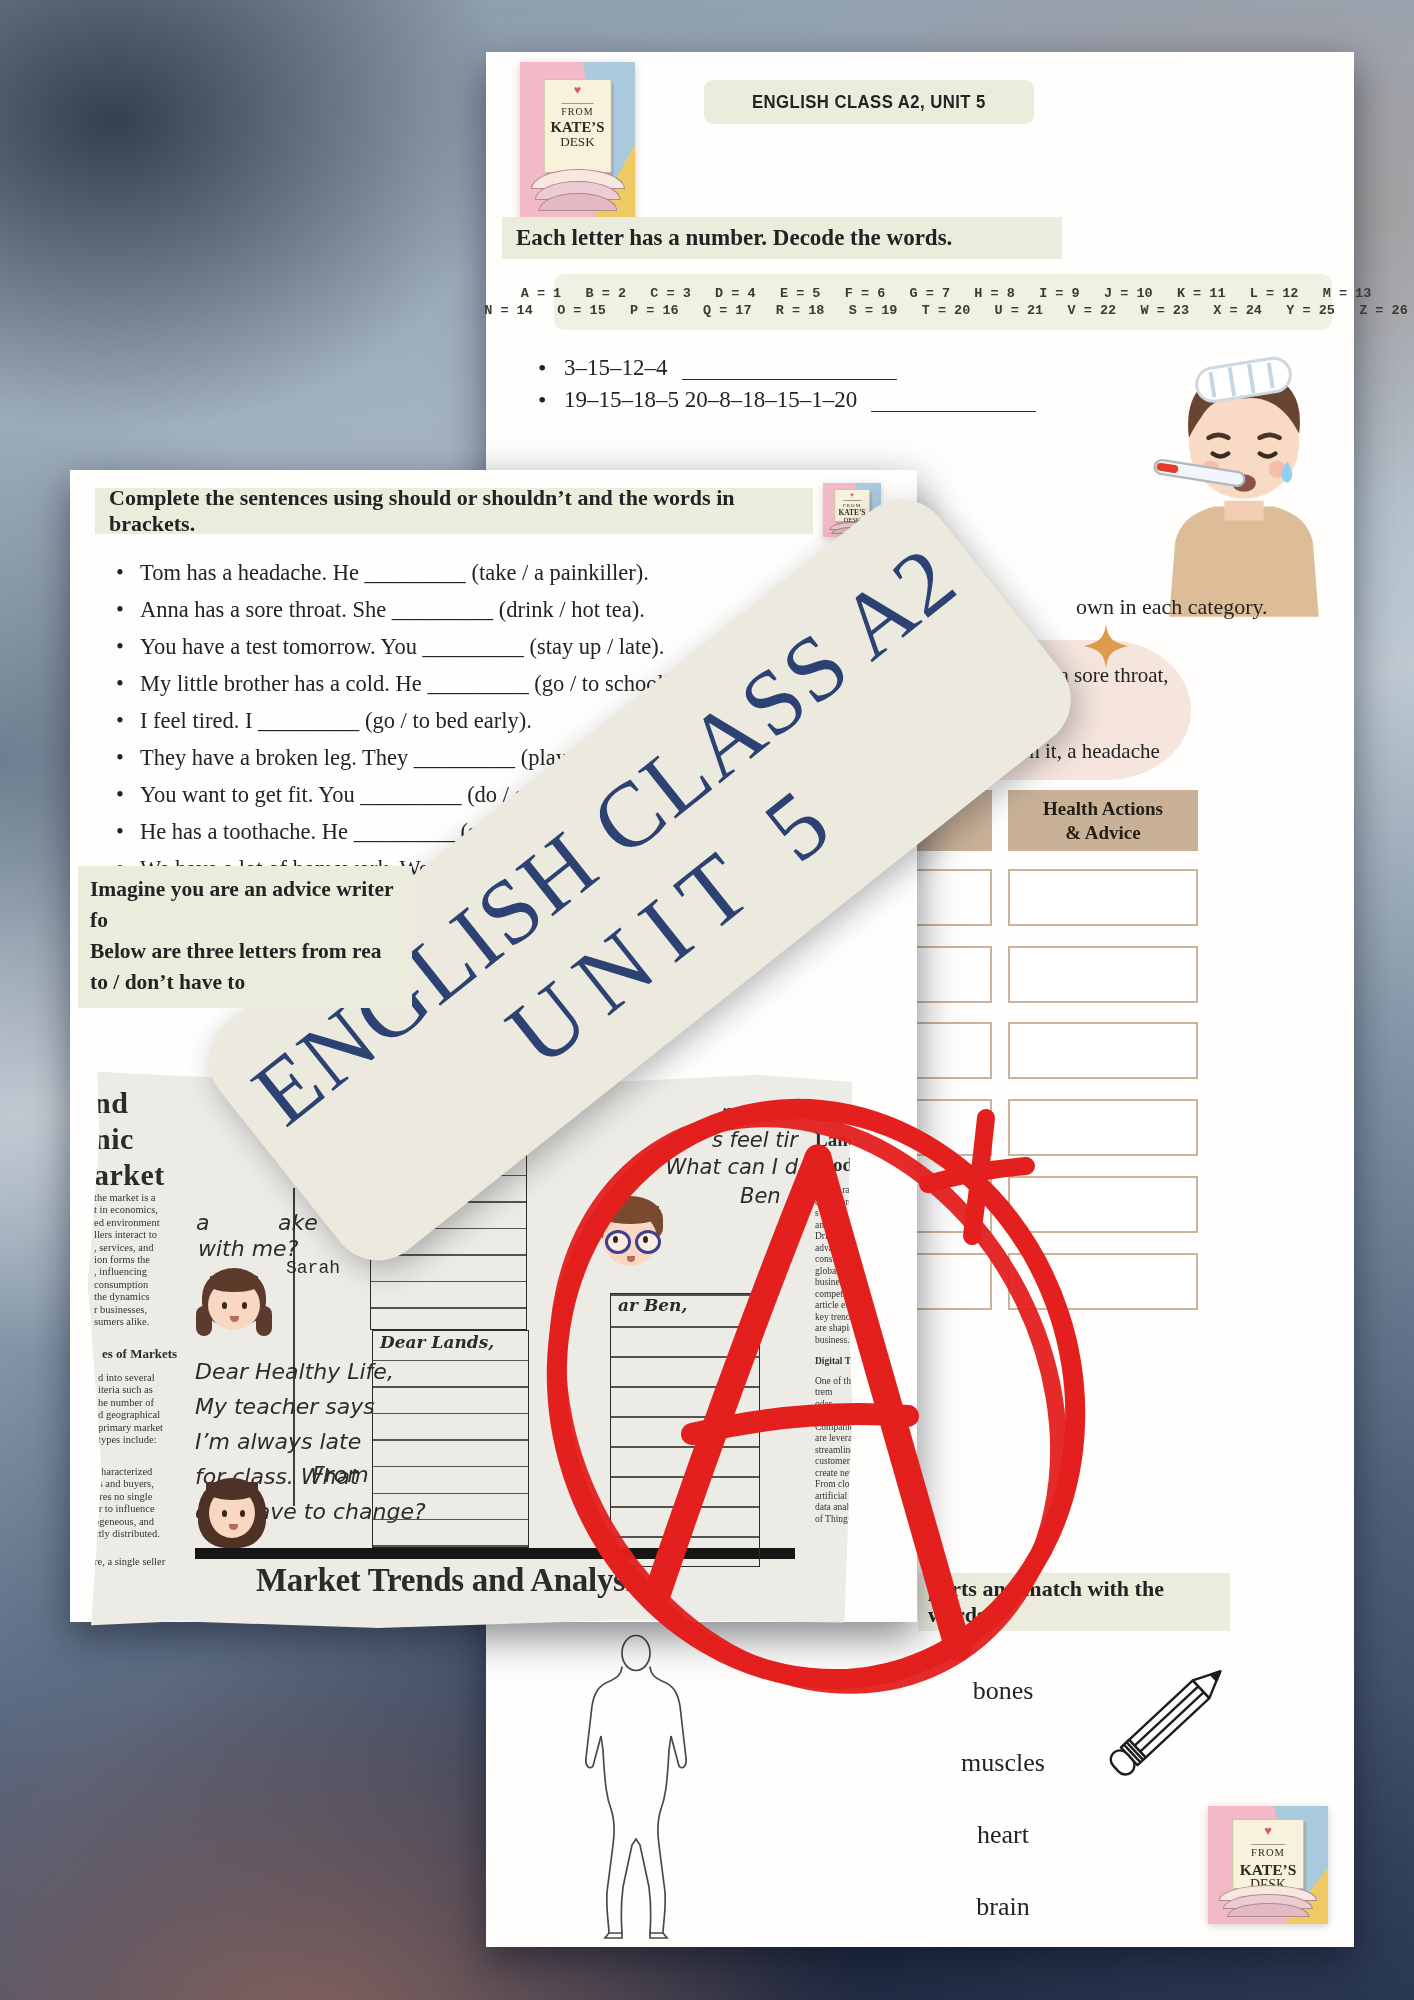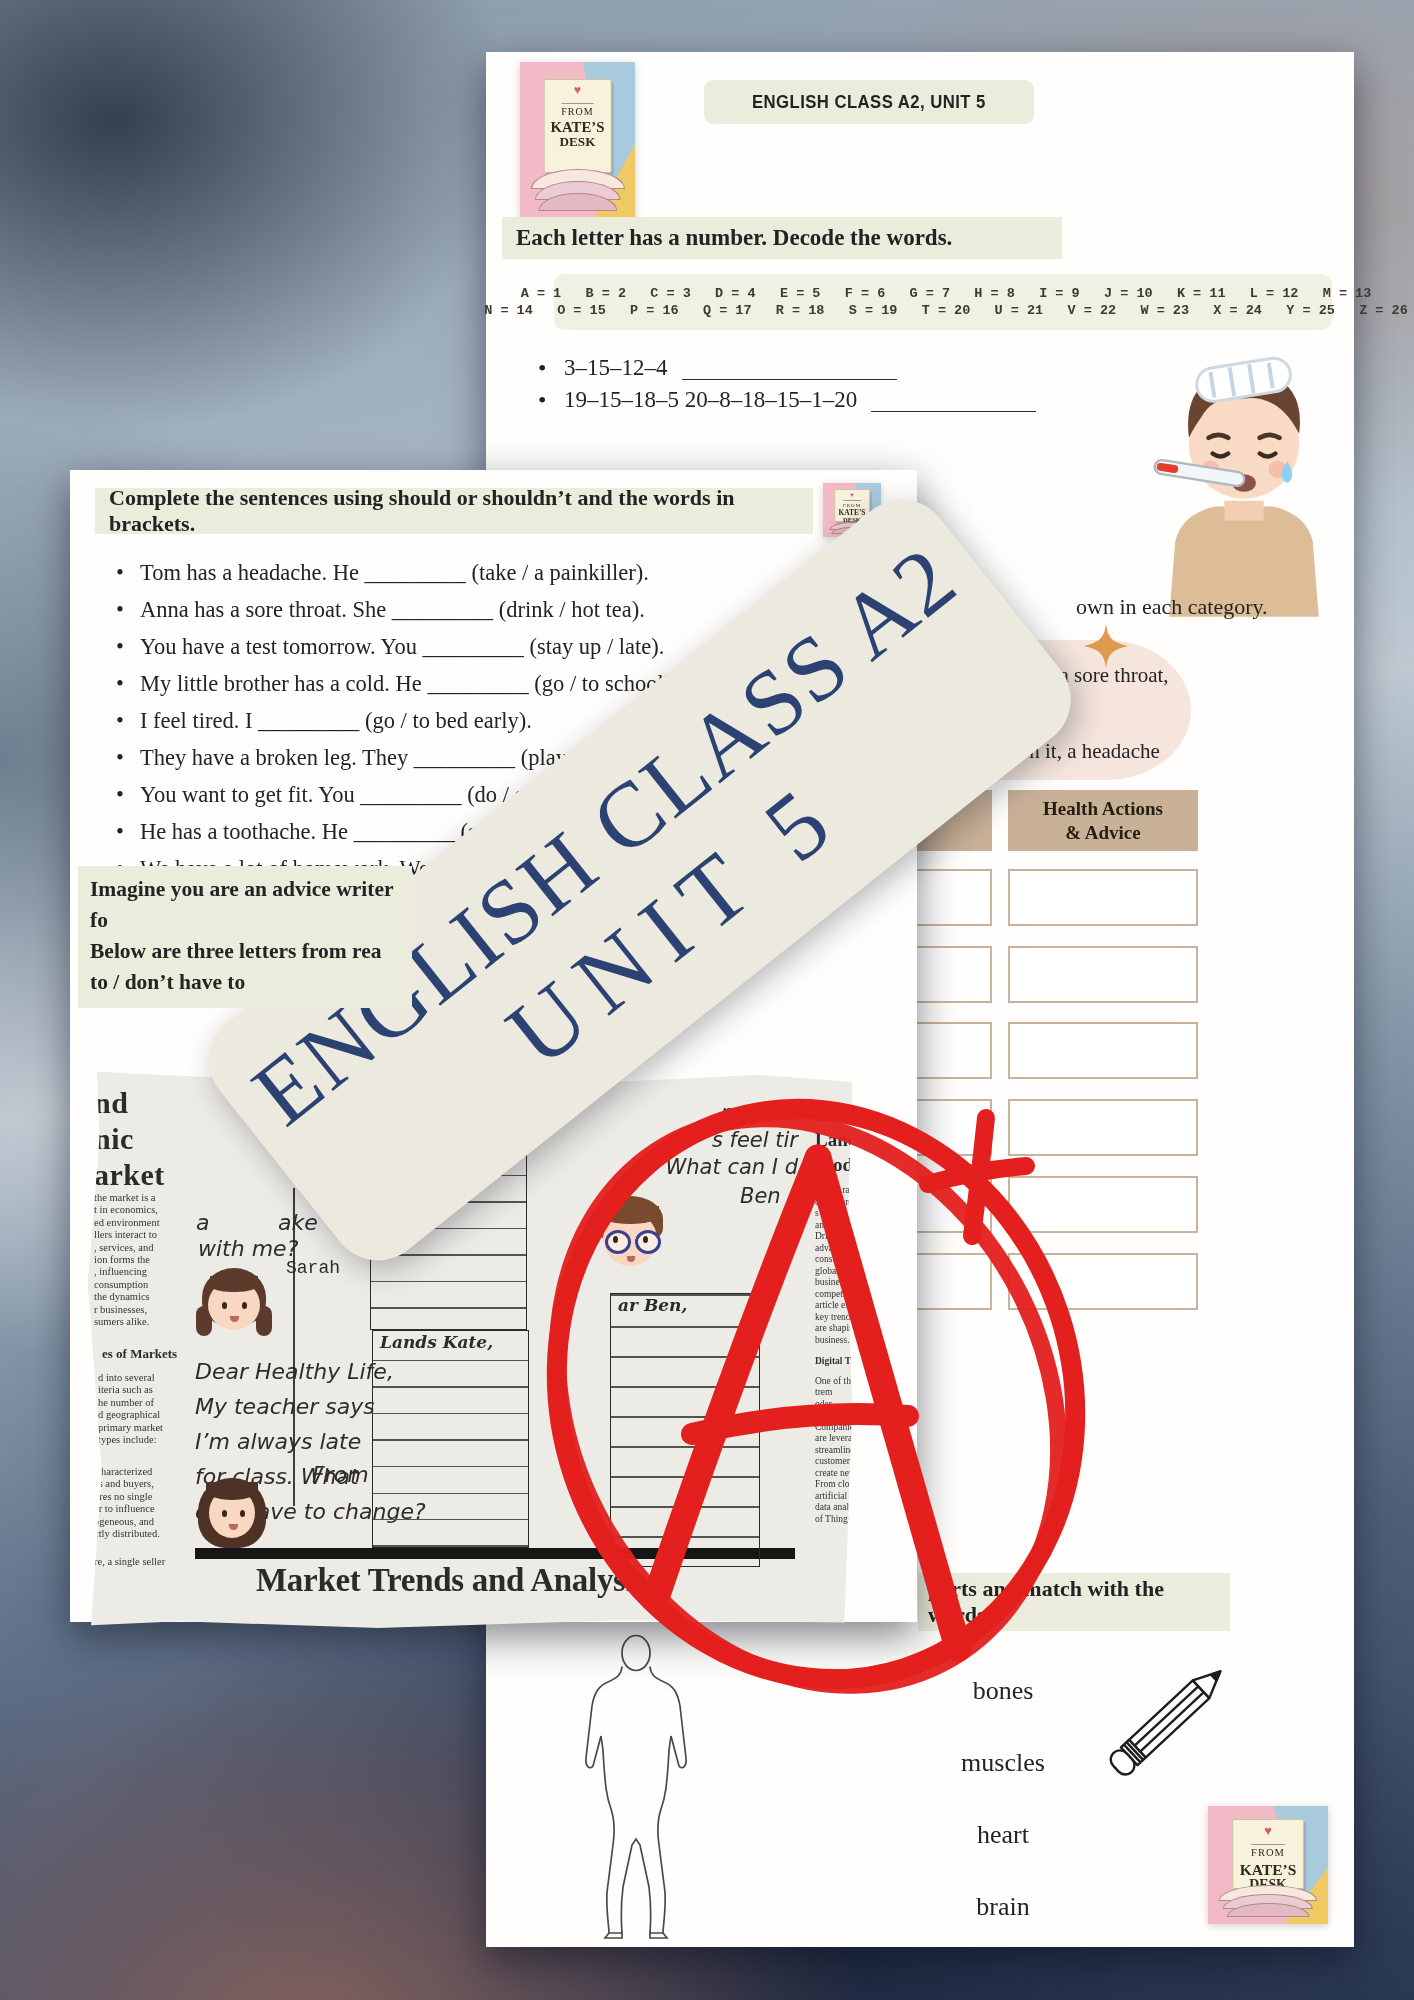--- a/index.html
+++ b/index.html
@@ -90,21 +90,21 @@
   
   .kdlogo{position:absolute;background:#f2b9c6;overflow:hidden;box-shadow:0 2px 8px rgba(0,0,0,.18);}
   .kd-bl{position:absolute;right:0;top:0;width:58%;height:74%;background:#a9c9dd;clip-path:polygon(22% 0,100% 0,100% 100%,58% 100%);}
   .kd-yl{position:absolute;right:0;bottom:0;width:55%;height:48%;background:#efca62;clip-path:polygon(34% 100%,100% 0,100% 100%,0 100%);}
   .kd-cover{position:absolute;left:50%;top:11%;transform:translateX(-50%);width:58%;height:58%;
     background:#f8f1dc;border:1px solid #cfc39e;border-radius:2px;text-align:center;
     font-family:"Liberation Serif",serif;color:#2e2a22;box-shadow:2px 3px 0 rgba(120,90,90,.25);}
   .kd-heart{color:#d4606c;font-size:.62em;line-height:1;display:block;margin-top:6%;}
   .kd-t1{font-size:.5em;letter-spacing:1px;border-top:1px solid #999;display:inline-block;padding-top:2px;}
   .kd-t2{font-size:.74em;font-weight:bold;line-height:1.05;}
-  .kd-t3{font-size:.66em;font-weight:bold;line-height:1.05;}
+  .kd-t3{font-size:.66em;font-weight:normal;line-height:1.05;}
   .kd-book{position:absolute;left:50%;bottom:5%;transform:translateX(-50%);width:80%;height:27%;}
   .kd-pg{position:absolute;left:50%;transform:translateX(-50%);border:1px solid #b08a8a;background:#efd3d8;border-radius:50%/100% 100% 0 0;}
   .kd-pg.p1{bottom:55%;width:100%;height:42%;background:#f6e8e0;}
   .kd-pg.p2{bottom:28%;width:92%;height:40%;background:#eccbd2;}
   .kd-pg.p3{bottom:2%;width:84%;height:38%;background:#e3b9c3;}
 </style>
 </head>
 <body>
 
 <div id="stage">
@@ -342,21 +342,21 @@
         <div class="mouth" style="left:33px;top:46px;width:9px;"></div>
       </div>
 
       <div id="blackbar" class="abs"></div>
       <div id="mkthl" class="abs">Market Trends and Analysis</div>
 
       <div class="rlbox" style="left:282px;top:46px;width:157px;height:212px;">
         <span class="script">ar Sarah,</span>
       </div>
       <div class="rlbox" style="left:284px;top:258px;width:157px;height:218px;">
-        <span class="script">Lands Kate,</span>
+        <span class="script">Dear Lands,</span>
       </div>
       <div class="rlbox rl30" style="left:522px;top:221px;width:150px;height:274px;">
         <span class="script">ar Ben,</span>
       </div>
 
       <div class="abs hand pre" style="left:560px;top:28px;font-size:21px;line-height:27px;text-align:right;width:150px;">ny Life,
 s feel tir
 What can I d</div>
       <span class="abs hand" style="left:652px;top:112px;font-size:21px;">Ben</span>
 

